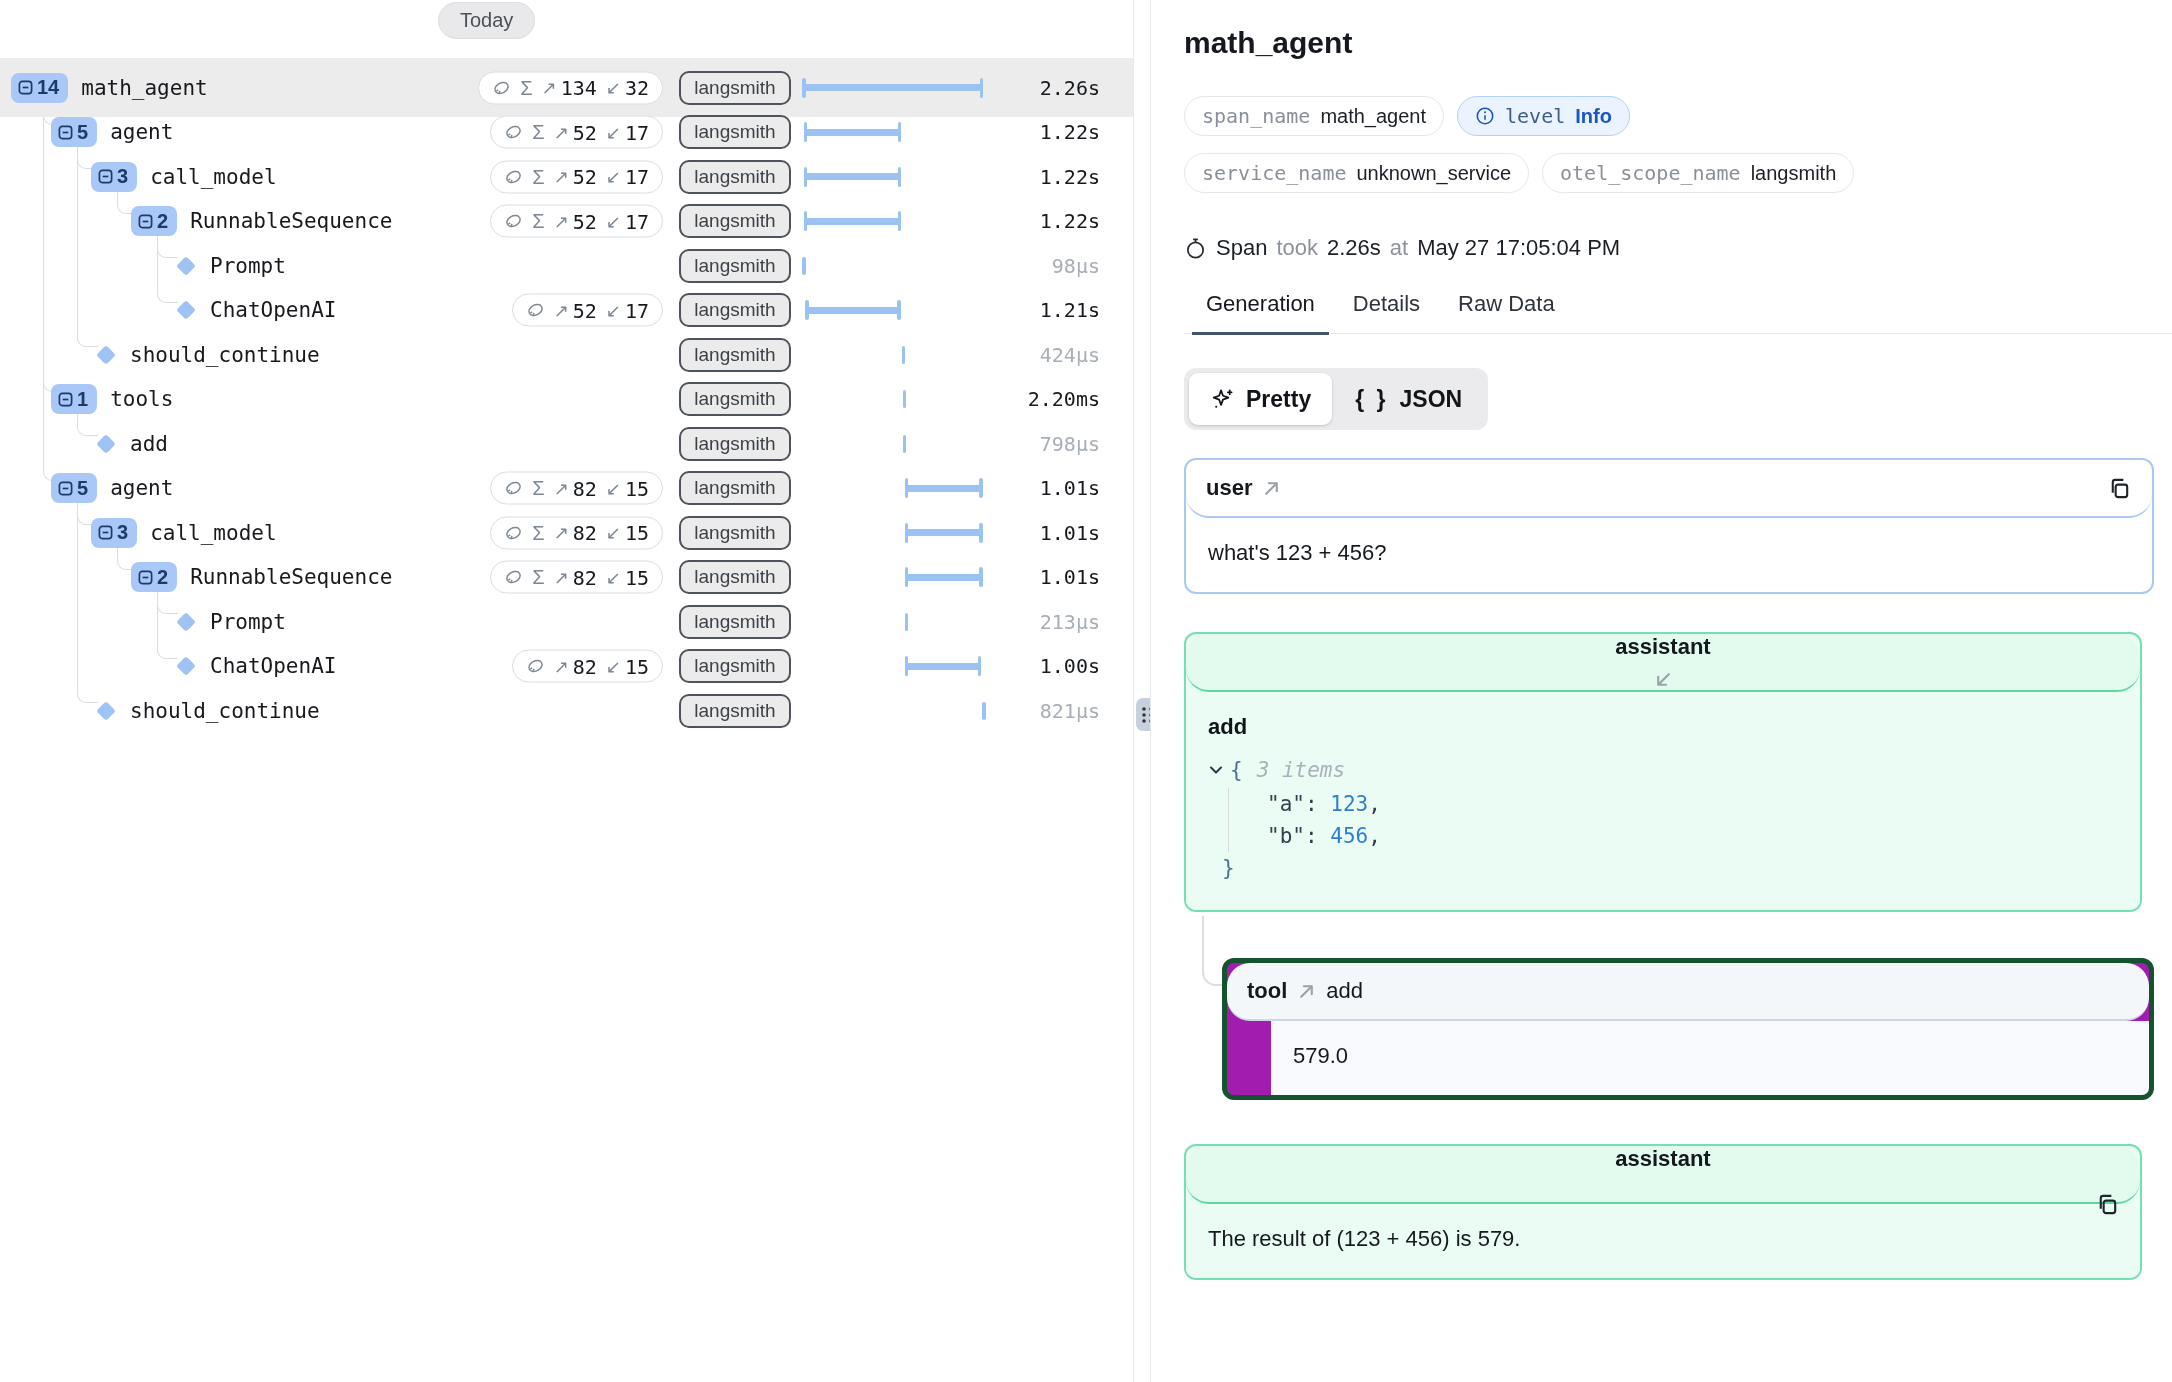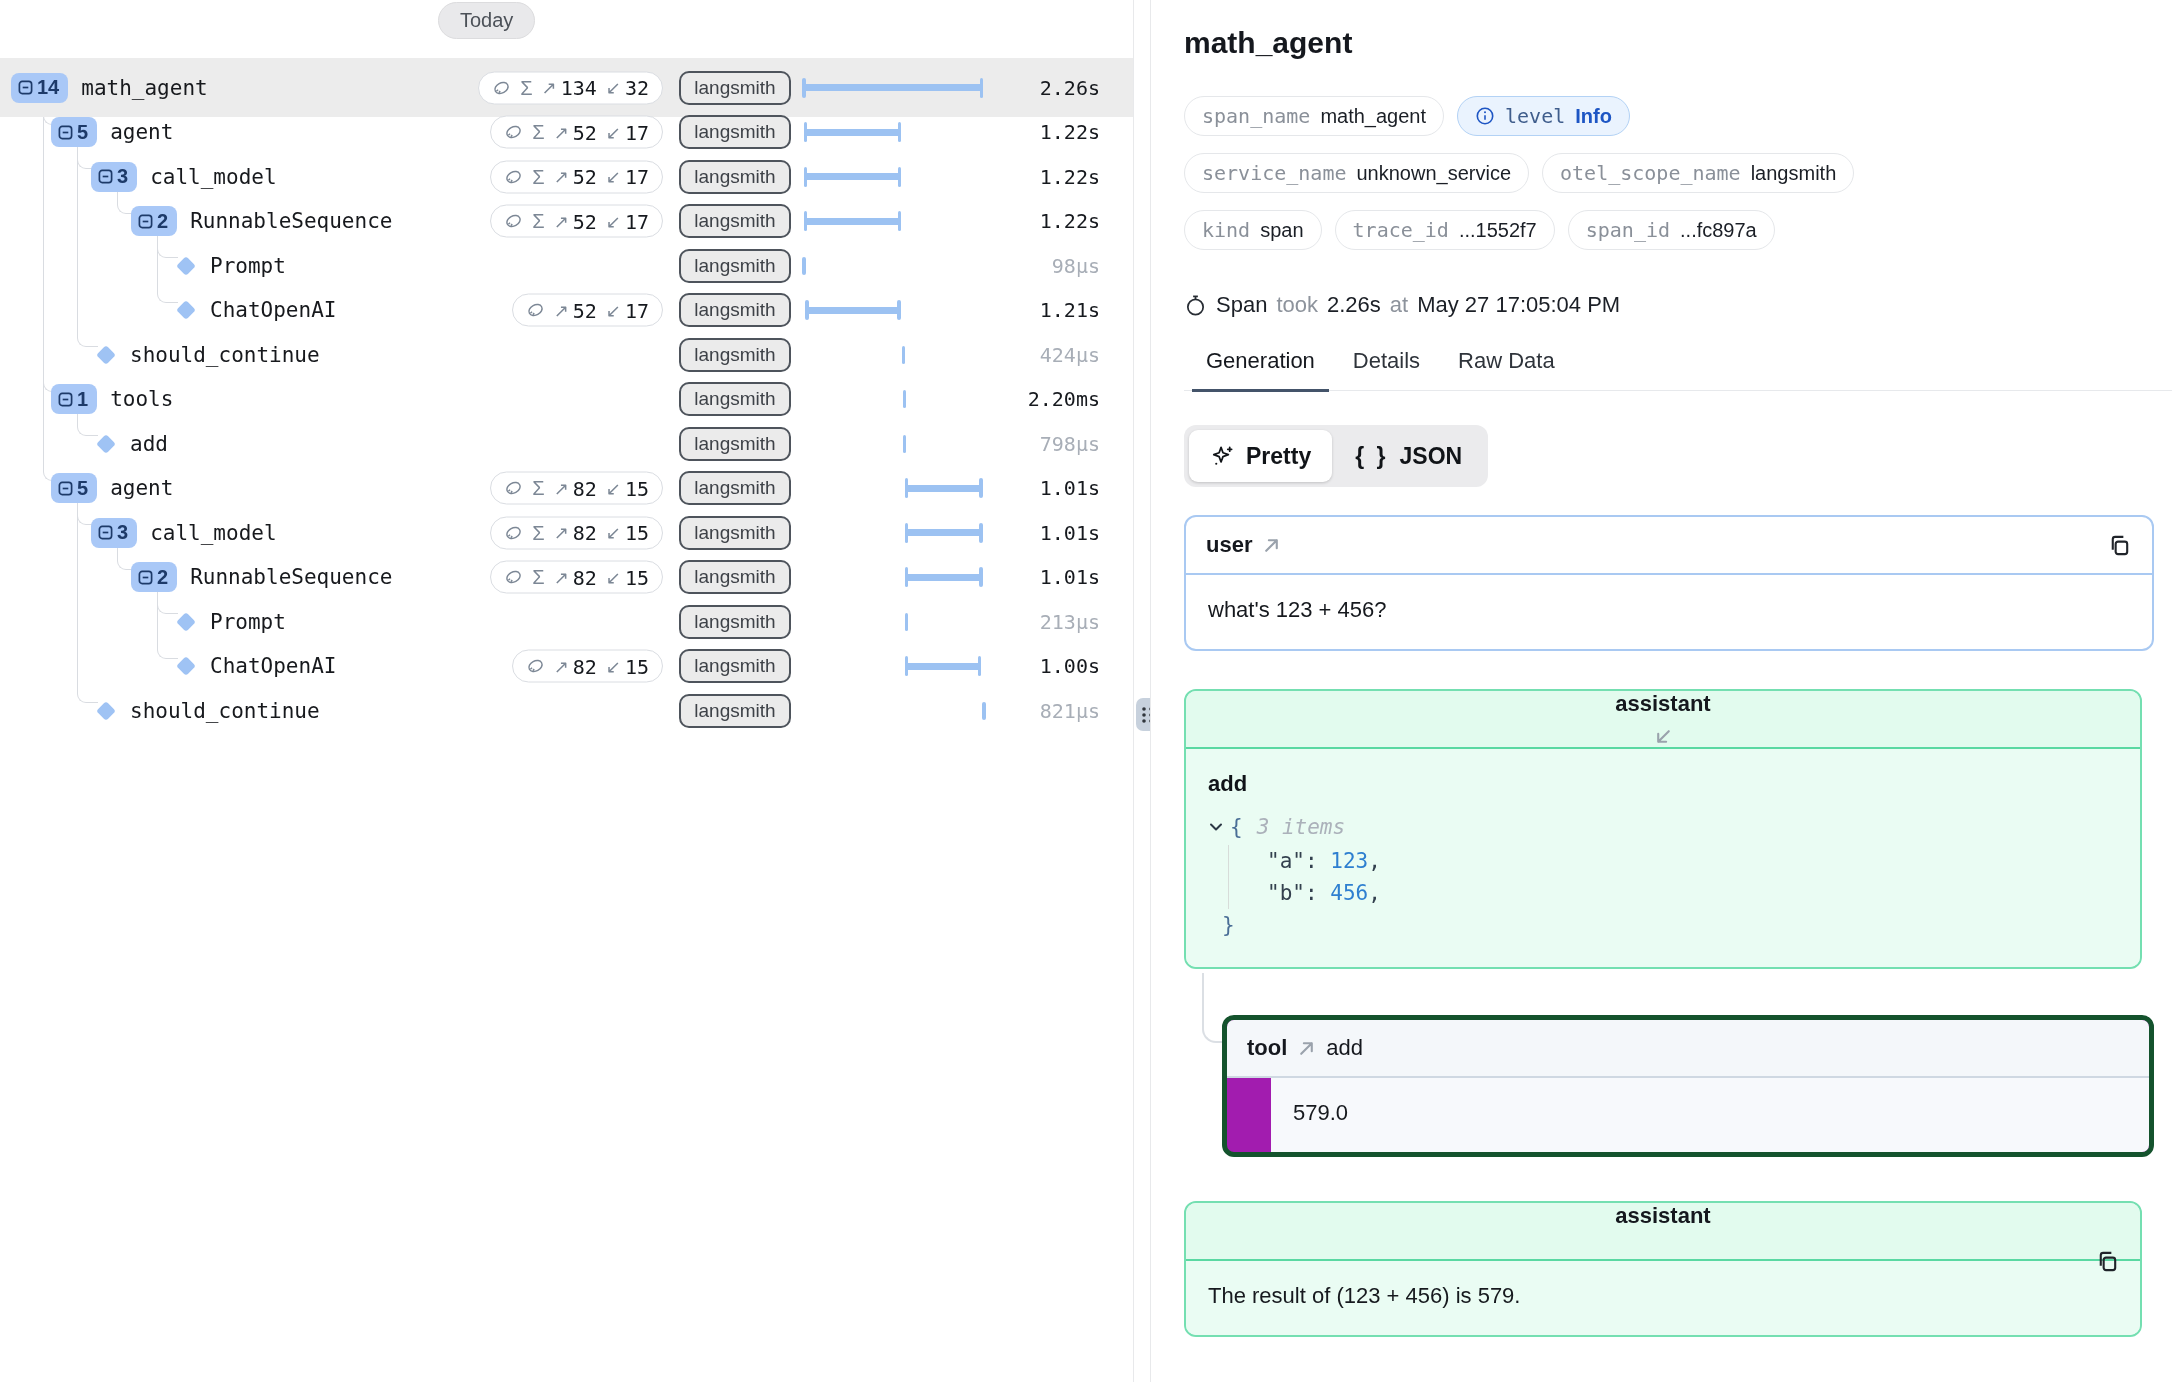--- a/index.html
+++ b/index.html
@@ -90,21 +90,21 @@
   .seg-btn { height:52px; padding:0 21px; border-radius:9px; border:none; background:transparent;
              display:inline-flex; align-items:center; gap:11px; cursor:pointer;
              font-family:"Liberation Sans", sans-serif; font-size:23px; font-weight:600; color:#111418; }
   .seg-btn.active { background:#fff; box-shadow:0 1px 3px rgba(0,0,0,.18); }
   .seg-btn svg { width:25px; height:25px; stroke:#111418; stroke-width:1.8; fill:none;
                  stroke-linejoin:round; stroke-linecap:round; }
   .curly { font-weight:600; letter-spacing:3px; }
 
   .card { border-radius:12px; overflow:hidden; background:#fff; }
   .card-head { height:58px; display:flex; align-items:center; gap:10px; padding:0 20px;
-               font-size:22px; font-weight:600; color:#15181e; }
+               font-size:22px; font-weight:600; color:#15181e;border-radius:23px; }
   .card-head .harr { width:19px; height:19px; stroke:#9aa2ac; stroke-width:2; fill:none;
                      stroke-linecap:round; stroke-linejoin:round; }
   .copy-btn { margin-left:auto; border:none; background:none; cursor:pointer; display:flex; }
   .copy-btn svg { width:25px; height:25px; stroke:#20242a; stroke-width:2.2; fill:none; stroke-linejoin:round; }
   .card-body { padding:22px 22px 26px; font-size:22px; color:#16191e; }
 
   .card.blue { border:2px solid #a9c9f2; margin-top:28px; }
   .card.blue .card-head { border-bottom:2px solid #a9c9f2; }
 
   .card.green { border:2px solid var(--green,#74dfb1); background:#eafcf3; width:calc(100% - 12px); }
@@ -577,37 +577,20 @@
 
     <span class="pkey">service_name</span>
     <span class="pval">unknown_service</span>
   </span>
           <span class="pill">
 
     <span class="pkey">otel_scope_name</span>
     <span class="pval">langsmith</span>
   </span>
         </div>
-        <div class="meta-row">
-          <span class="pill">
-
-    <span class="pkey">kind</span>
-    <span class="pval">span</span>
-  </span>
-          <span class="pill">
-
-    <span class="pkey">trace_id</span>
-    <span class="pval">...1552f7</span>
-  </span>
-          <span class="pill">
-
-    <span class="pkey">span_id</span>
-    <span class="pval">...fc897a</span>
-  </span>
-        </div>
       </div>
 
     <div class="timing">
       <svg viewBox="0 0 24 24">
         <circle cx="12" cy="13.5" r="8"></circle>
           <line x1="9.5" y1="2.5" x2="14.5" y2="2.5"></line>
         <line x1="12" y1="2.5" x2="12" y2="5.5"></line>
       </svg>
       <span class="t-dark">Span</span>
       <span class="t-grey">took</span>

